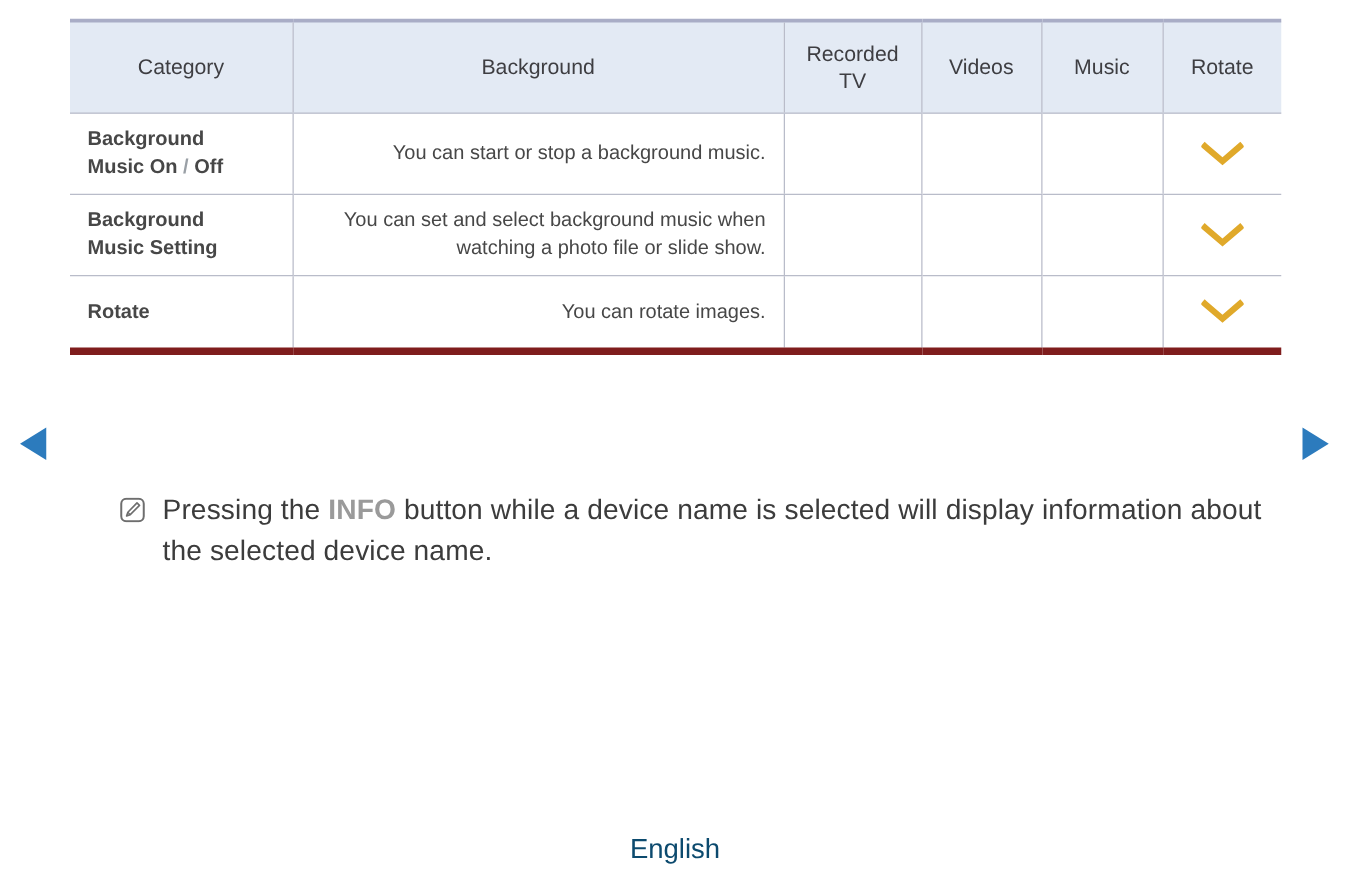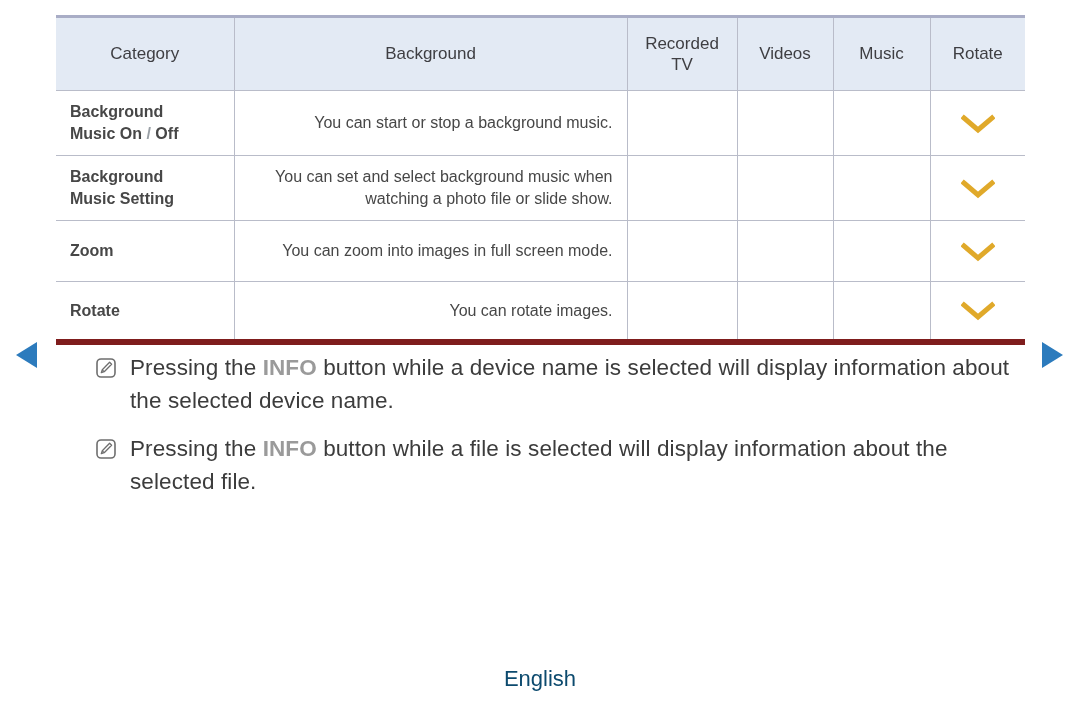--- a/index.html
+++ b/index.html
@@ -94,20 +94,21 @@
   .notes {
     position: absolute;
     left: 96px;
     top: 352px;
     width: 930px;
   }
   .note {
     display: flex;
     align-items: flex-start;
     margin-bottom: 16px;
+    margin-top: 40px;
   }
   .note-icon {
     flex: 0 0 auto;
     width: 20px;
     height: 20px;
     margin-top: 6px;
     margin-right: 14px;
     line-height: 0;
   }
   .note-text {
@@ -186,36 +187,20 @@
         <td class="mark"></td>
         <td class="mark">
           <span class="chev">
             <svg width="34" height="20" viewBox="0 0 34 20">
                 <path d="M3 4 L17 16 L31 4" fill="none" stroke="#e0a92a" stroke-width="5" stroke-linecap="square" stroke-linejoin="miter"></path>
               </svg>
           </span>
         </td>
       </tr>
 
-      <tr style="height:61px">
-        <td class="cat">
-          <span>Zoom</span>
-        </td>
-        <td class="ops">You can zoom into images in full screen mode.</td>
-        <td class="mark"></td>
-        <td class="mark"></td>
-        <td class="mark"></td>
-        <td class="mark">
-          <span class="chev">
-            <svg width="34" height="20" viewBox="0 0 34 20">
-                <path d="M3 4 L17 16 L31 4" fill="none" stroke="#e0a92a" stroke-width="5" stroke-linecap="square" stroke-linejoin="miter"></path>
-              </svg>
-          </span>
-        </td>
-      </tr>
 
       <tr style="height:60px">
         <td class="cat">
           <span>Rotate</span>
         </td>
         <td class="ops">You can rotate images.</td>
         <td class="mark"></td>
         <td class="mark"></td>
         <td class="mark"></td>
         <td class="mark">
@@ -252,26 +237,16 @@
     <span class="note-icon">
       <svg width="20" height="20" viewBox="0 0 20 20">
         <rect x="1" y="1" width="18" height="18" rx="4" ry="4" fill="#ffffff" stroke="#6e6e6e" stroke-width="1.6"></rect>
         <path d="M13.6 4.3 L15.6 6.3 L8.2 13.7 L5.3 14.7 L6.3 11.8 Z" fill="none" stroke="#6e6e6e" stroke-width="1.3" stroke-linejoin="round"></path>
         <path d="M6.3 11.8 L8.2 13.7" fill="none" stroke="#6e6e6e" stroke-width="1.1"></path>
       </svg>
     </span>
     <span class="note-text"><span>Pressing the </span><span class="kw">INFO</span><span> button while a device name is selected will display information about the selected device name.</span></span>
   </div>
 
-  <div class="note">
-    <span class="note-icon">
-      <svg width="20" height="20" viewBox="0 0 20 20">
-        <rect x="1" y="1" width="18" height="18" rx="4" ry="4" fill="#ffffff" stroke="#6e6e6e" stroke-width="1.6"></rect>
-        <path d="M13.6 4.3 L15.6 6.3 L8.2 13.7 L5.3 14.7 L6.3 11.8 Z" fill="none" stroke="#6e6e6e" stroke-width="1.3" stroke-linejoin="round"></path>
-        <path d="M6.3 11.8 L8.2 13.7" fill="none" stroke="#6e6e6e" stroke-width="1.1"></path>
-      </svg>
-    </span>
-    <span class="note-text"><span>Pressing the </span><span class="kw">INFO</span><span> button while a file is selected will display information about the selected file.</span></span>
-  </div>
 
 </div>
 
 <div class="footer-lang">English</div>
 
 </body></html>

